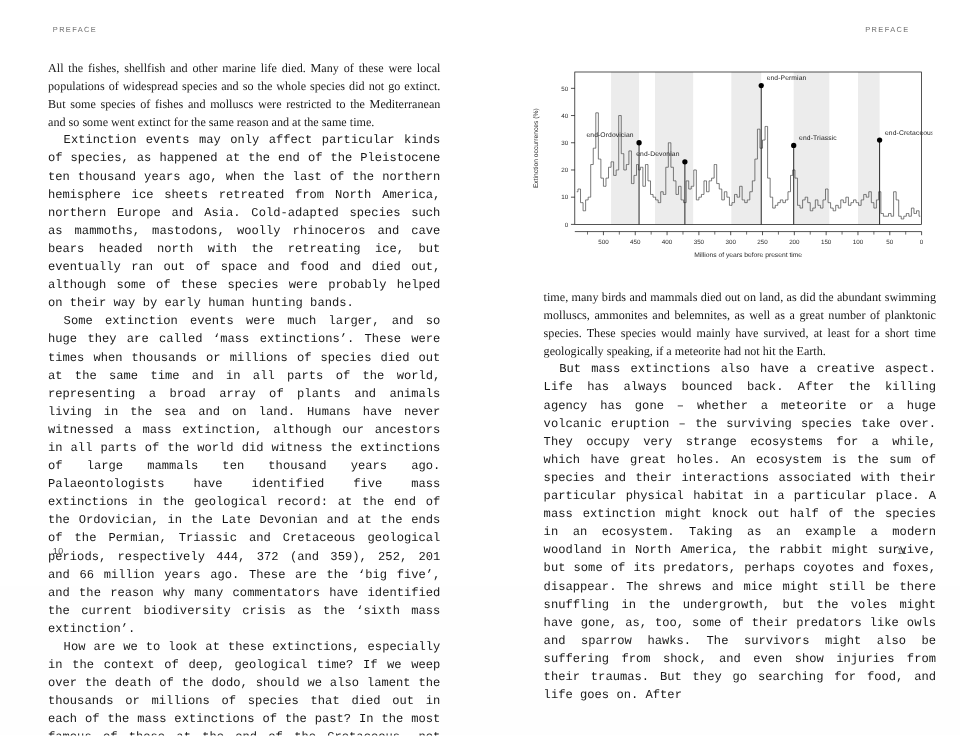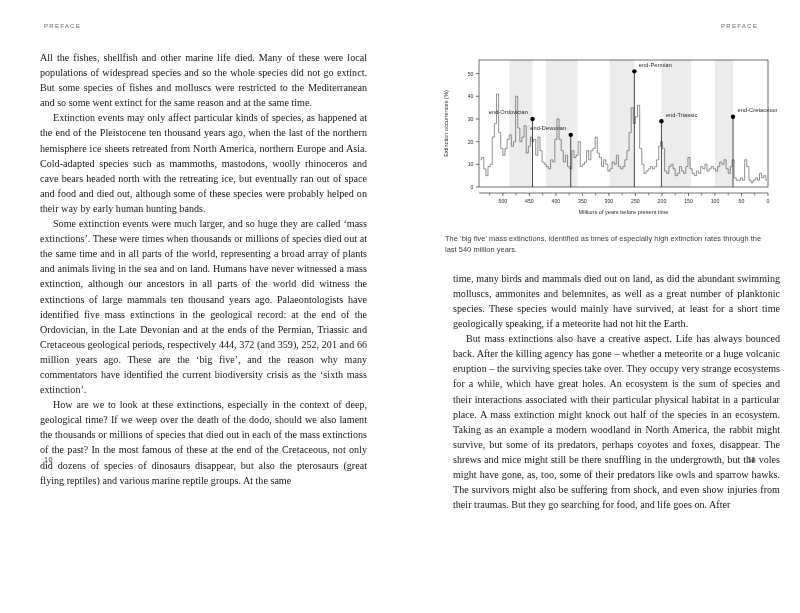--- a/index.html
+++ b/index.html
@@ -51,21 +51,21 @@
   p.para {
     margin: 0;
     font-size: 10.1px;
     line-height: 15.1px;
     text-align: justify;
     text-justify: inter-word;
     hyphens: none;
     color: #181818;
     letter-spacing: 0.01px;
   }
-  p.para + p.para { text-indent: 13px; }
+  p.para + p.para { text-indent: 13px; font-family: Liberation Mono, monospace; }
 
   .folio {
     position: absolute;
     bottom: 24px;
     font-family: "Liberation Sans", sans-serif;
     font-size: 7.3px;
     color: #3a3a3a;
     letter-spacing: 0.4px;
   }
   .folio-left  { left: 44px; }
@@ -197,21 +197,20 @@
             <circle cx="197.37064220183487" cy="21.339285714285722" r="2.2" fill="#000000"></circle>
             <text x="201.87064220183487" y="16.839285714285722" text-anchor="start" class="annot-label">end-Permian</text>
             <line x1="224.4146788990826" y1="71.23214285714285" x2="224.4146788990826" y2="137" stroke="#111" stroke-width="0.75"></line>
             <circle cx="224.4146788990826" cy="71.23214285714285" r="2.2" fill="#000000"></circle>
             <text x="228.9146788990826" y="66.73214285714285" text-anchor="start" class="annot-label">end-Triassic</text>
             <line x1="296.0018348623853" y1="66.69642857142857" x2="296.0018348623853" y2="137" stroke="#111" stroke-width="0.75"></line>
             <circle cx="296.0018348623853" cy="66.69642857142857" r="2.2" fill="#000000"></circle>
             <text x="300.5018348623853" y="62.19642857142857" text-anchor="start" class="annot-label">end-Cretaceous</text>
           </svg>
       </div>
-      <figcaption class="fig-caption">The ‘big five’ mass extinctions, identified as times of especially high extinction rates through the last 540 million years.</figcaption>
     </figure>
 
     <div class="body-col">
       <p class="para">time, many birds and mammals died out on land, as did the abundant swimming molluscs, ammonites and belemnites, as well as a great number of planktonic species. These species would mainly have survived, at least for a short time geologically speaking, if a meteorite had not hit the Earth.</p>
       <p class="para">But mass extinctions also have a creative aspect. Life has always bounced back. After the killing agency has gone – whether a meteorite or a huge volcanic eruption – the surviving species take over. They occupy very strange ecosystems for a while, which have great holes. An ecosystem is the sum of species and their interactions associated with their particular physical habitat in a particular place. A mass extinction might knock out half of the species in an ecosystem. Taking as an example a modern woodland in North America, the rabbit might survive, but some of its predators, perhaps coyotes and foxes, disappear. The shrews and mice might still be there snuffling in the undergrowth, but the voles might have gone, as, too, some of their predators like owls and sparrow hawks. The survivors might also be suffering from shock, and even show injuries from their traumas. But they go searching for food, and life goes on. After</p>
     </div>
 
     <div class="folio folio-right">11</div>
   </div>
 

